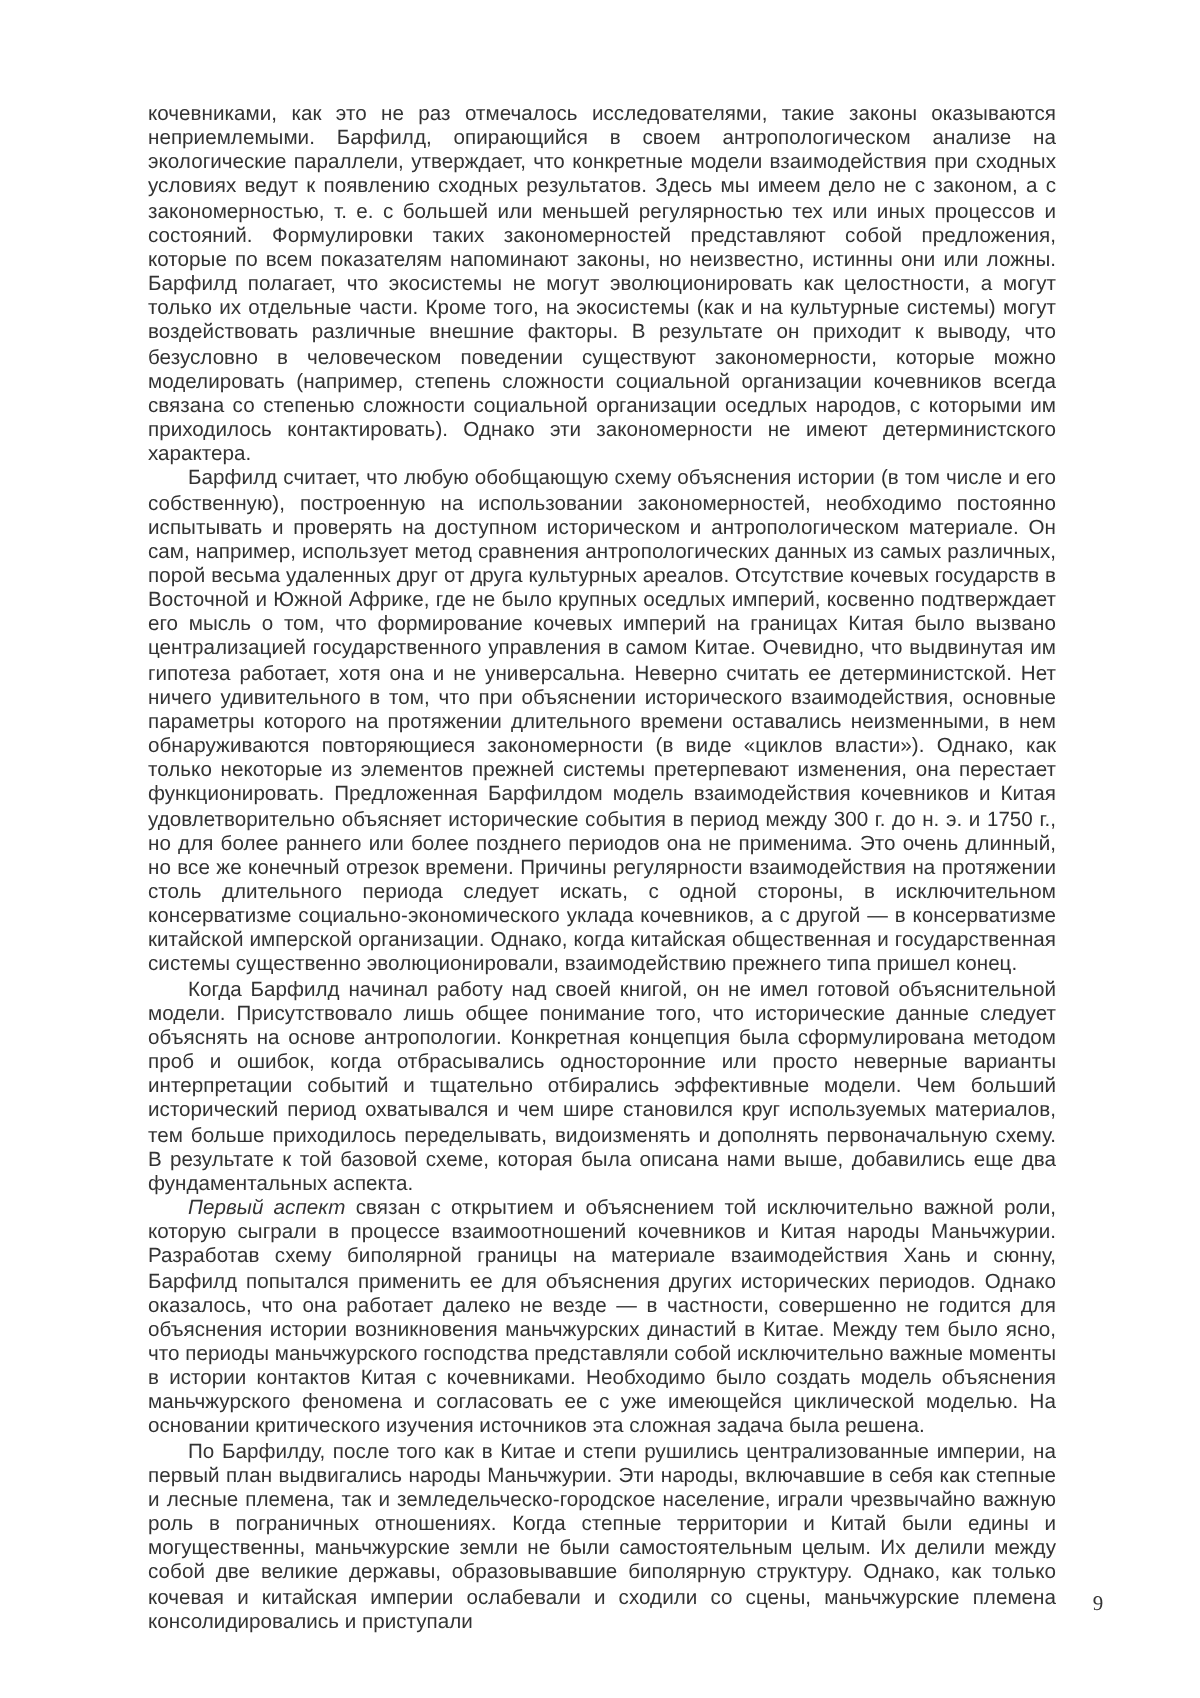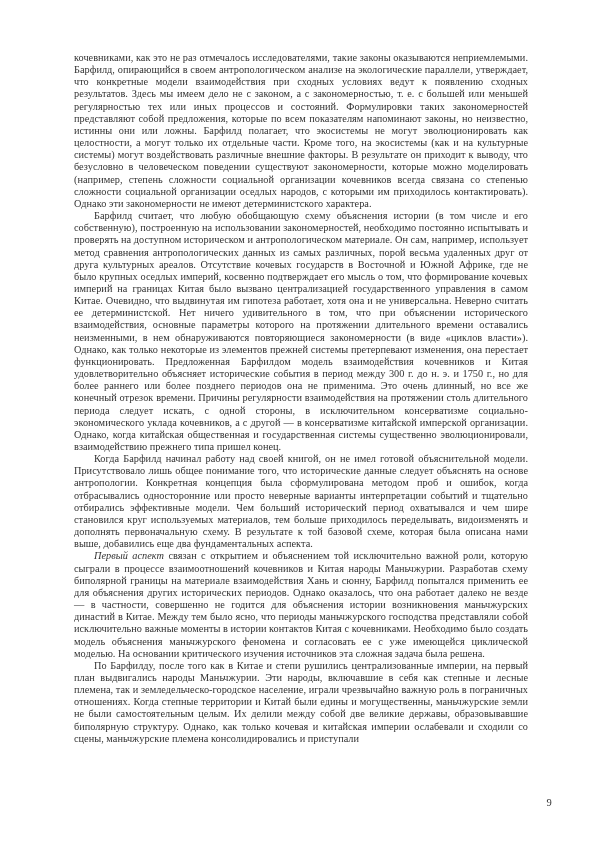--- a/index.html
+++ b/index.html
@@ -18,21 +18,21 @@
     left: 0; top: 0;
     width: 600px;
     height: 849px;
     background: #ffffff;
   }
   .text-block {
     position: absolute;
     left: 74px;
     top: 52px;
     width: 454px;
-    font-family: Liberation Serif, serif;
+    font-family: Liberation Sans, sans-serif;
     font-size: 10.3px;
     line-height: 12.15px;
     color: #333333;
     text-align: justify;
     letter-spacing: 0.02px;
   }
   .para {
     margin: 0;
     padding: 0;
     text-indent: 0;

